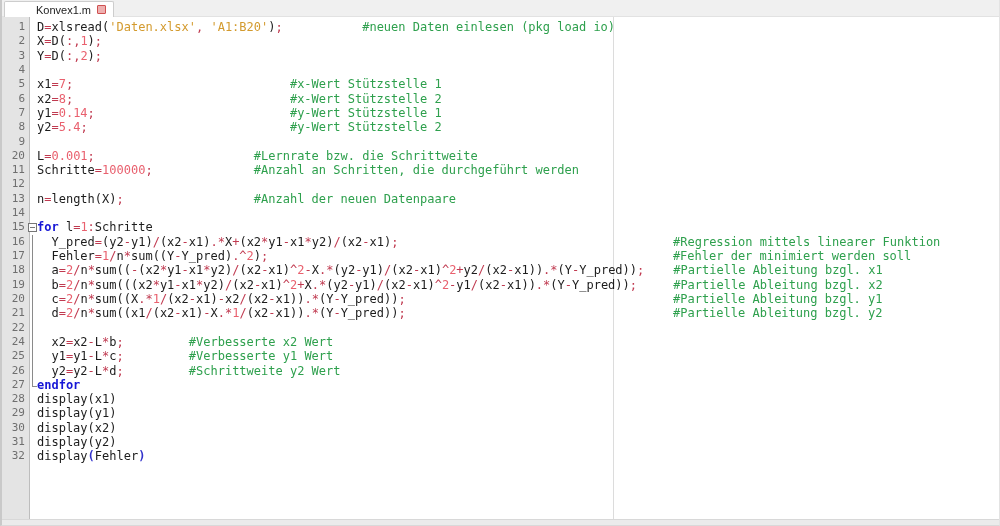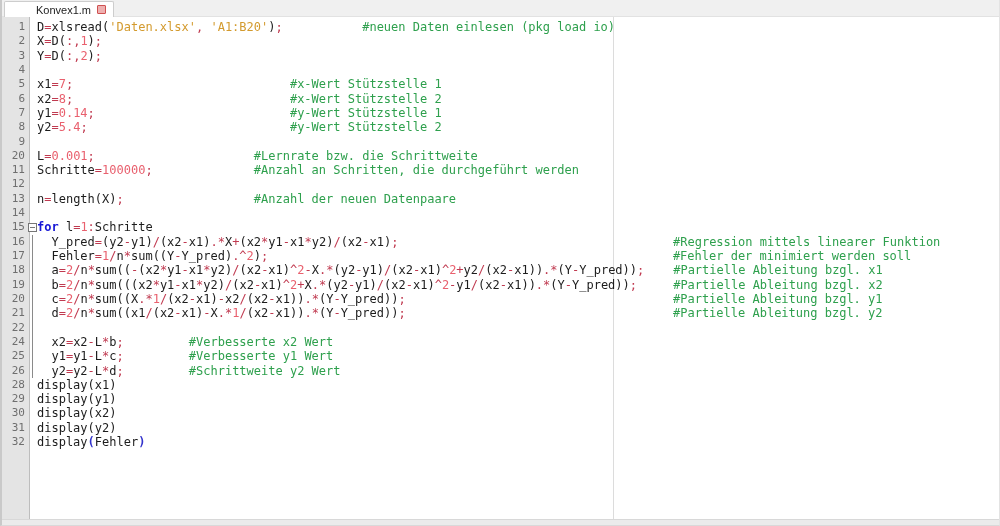--- a/index.html
+++ b/index.html
@@ -180,20 +180,25 @@
           <span class="lnum">25</span>
           <span class="fmargin fline"></span>
           <span class="ccode"><span class="sg-t">  y1</span><span class="sg-o">=</span><span class="sg-t">y1</span><span class="sg-o">-</span><span class="sg-t">L</span><span class="sg-o">*</span><span class="sg-t">c</span><span class="sg-o">;</span><span class="sg-t">         </span><span class="sg-c">#Verbesserte y1 Wert</span></span>
         </div>
         <div class="row">
           <span class="lnum">26</span>
           <span class="fmargin fline"></span>
           <span class="ccode"><span class="sg-t">  y2</span><span class="sg-o">=</span><span class="sg-t">y2</span><span class="sg-o">-</span><span class="sg-t">L</span><span class="sg-o">*</span><span class="sg-t">d</span><span class="sg-o">;</span><span class="sg-t">         </span><span class="sg-c">#Schrittweite y2 Wert</span></span>
         </div>
         <div class="row">
+          <span class="lnum">27</span>
+          <span class="fmargin fend"></span>
+          <span class="ccode"><span class="sg-k">endfor</span></span>
+        </div>
+        <div class="row">
           <span class="lnum">28</span>
           <span class="fmargin"></span>
           <span class="ccode"><span class="sg-t">display(x1)</span></span>
         </div>
         <div class="row">
           <span class="lnum">29</span>
           <span class="fmargin"></span>
           <span class="ccode"><span class="sg-t">display(y1)</span></span>
         </div>
         <div class="row">

